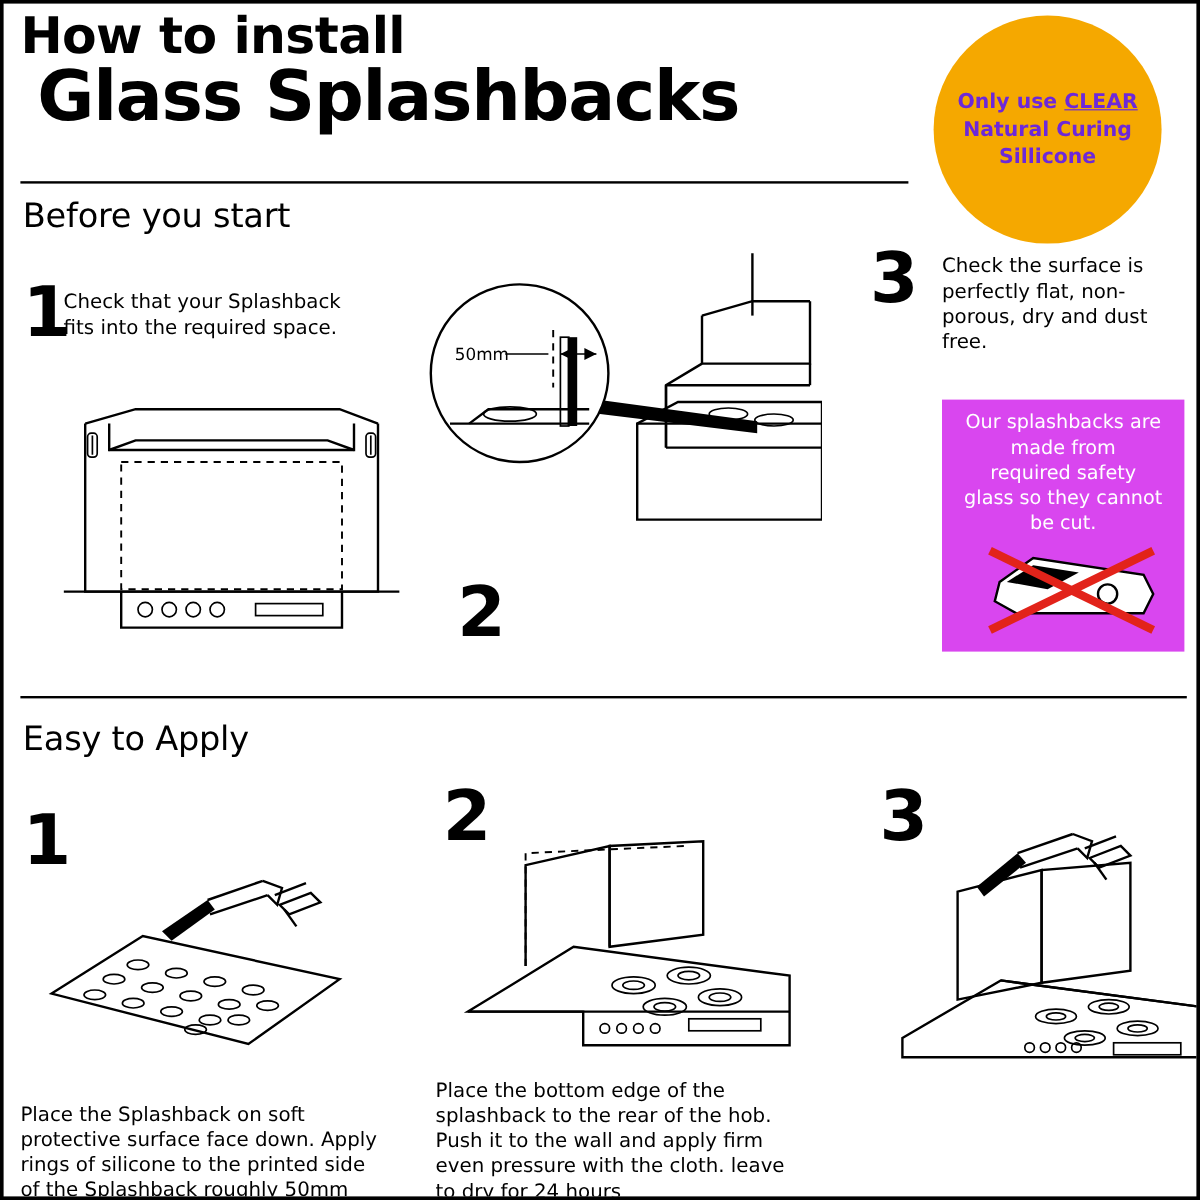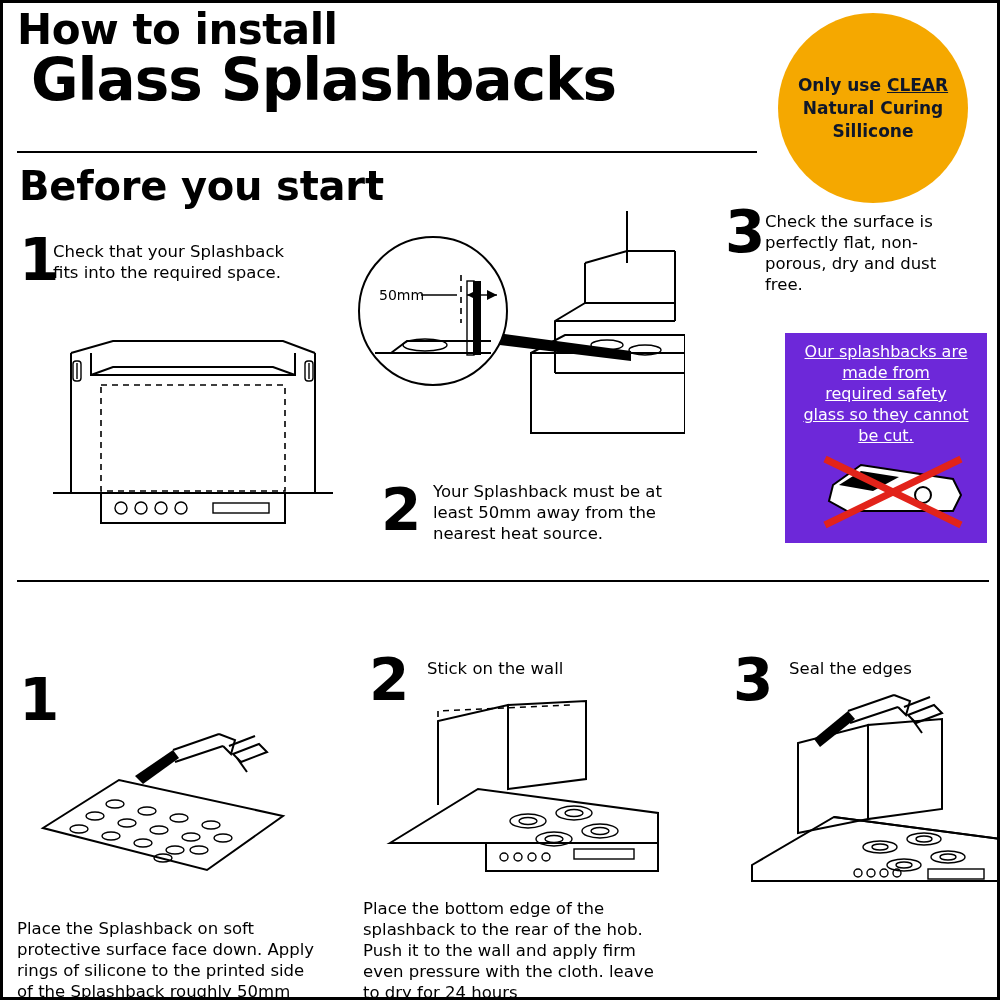--- a/index.html
+++ b/index.html
@@ -77,31 +77,31 @@
     display: flex;
     align-items: center;
     justify-content: center;
     text-align: center;
   }
   .badge-text {
     font-family: "DejaVu Sans", sans-serif;
     font-weight: bold;
     font-size: 17px;
     line-height: 23px;
-    color: #0f172a;
+    color: #6d28d9;
     padding: 0 14px;
   }
   .badge-text u { text-decoration: underline; }
 
   
   .section-heading {
     position: absolute;
     font-family: "DejaVu Sans", sans-serif;
-    font-weight: bold;
-    font-size: 40px;
+    font-weight: normal;
+    font-size: 28px;
     letter-spacing: -0.2px;
   }
   #sec1-heading { left: 16px; top: 160px; }
   #sec2-heading { left: 16px; top: 596px; }
 
   
   .step-num {
     position: absolute;
     font-family: "DejaVu Sans", sans-serif;
     font-weight: bold;
@@ -117,26 +117,25 @@
     line-height: 21px;
   }
 
   
   .warn-box {
     position: absolute;
     left: 782px;
     top: 330px;
     width: 202px;
     height: 210px;
-    background: #6d28d9;
+    background: #d946ef;
     color: #fff;
     text-align: center;
     box-sizing: border-box;
     padding-top: 8px;
-    text-decoration: underline;
   }
   .warn-text {
     font-family: "DejaVu Sans", sans-serif;
     font-size: 16px;
     line-height: 21px;
     color: #fff;
   }
 
   
   .caption {
@@ -235,44 +234,44 @@
 
     <path class="ln-dash" d="M106 72 L106 120"></path>
     <path class="ln-thin" d="M112 92 L142 92"></path>
     <path class="fill-black" d="M112 92 L122 87 L122 97 Z"></path>
     <path class="fill-black" d="M142 92 L132 87 L132 97 Z"></path>
     <text class="small-label" x="24" y="97">50mm</text>
     <path class="ln-thin" d="M66 92 L102 92"></path>
   </svg>
 
   <div class="step-num" style="left:378px; top:478px;">2</div>
-  <div class="step-text" style="left:430px; top:478px; width:255px;">Your Splashback must be at least 50mm away from the nearest heat source.</div>
 
   <div class="step-num" style="left:722px; top:200px;">3</div>
-  <div class="step-text" style="left:762px; top:208px; width:210px;">Check the surface is perfectly flat, non-porous, dry and dust free.</div>
+  <div class="step-text" style="left:782px; top:208px; width:210px;">Check the surface is perfectly flat, non-porous, dry and dust free.</div>
 
   <div class="warn-box">
     <div class="warn-text">
       <span>Our splashbacks are</span><br>
       <span>made from</span><br>
       <span>required safety</span><br>
       <span>glass so they cannot</span><br>
       <span>be cut.</span>
     </div>
     <svg style="position:absolute; left:18px; top:118px;" width="168" height="80" viewBox="0 0 168 80">
       <path d="M30 34 L58 14 L150 28 L158 44 L150 60 L44 60 L26 50 Z" fill="#fff" stroke="#000" stroke-width="2"></path>
       <path d="M36 34 L58 20 L96 26 L70 40 Z" fill="#000"></path>
       <circle cx="120" cy="44" r="8" fill="none" stroke="#000" stroke-width="2"></circle>
       <path d="M22 8 L158 74" stroke="#E2231A" stroke-width="7" fill="none"></path>
       <path d="M158 8 L22 74" stroke="#E2231A" stroke-width="7" fill="none"></path>
     </svg>
   </div>
 
   <div class="rule rule-mid"></div>
 
+  <div id="sec2-heading" class="section-heading">Easy to Apply</div>
 
   <div class="step-num" style="left:16px; top:668px;">1</div>
 
   <svg class="fig" style="left:20px; top:725px;" width="300" height="175" viewBox="0 0 300 175">
 
     <path class="ln" d="M20 100 L96 52 L260 88 L184 142 Z"></path>
 
     <g class="ln-thin">
       <ellipse cx="72" cy="88" rx="9" ry="4"></ellipse>
       <ellipse cx="104" cy="95" rx="9" ry="4"></ellipse>
@@ -296,21 +295,20 @@
     <path class="ln" d="M152 34 L200 18"></path>
     <path class="ln" d="M196 6 L212 12 L208 26 L200 18"></path>
     <path class="ln" d="M206 18 L232 8"></path>
     <path class="ln" d="M210 26 L236 16 L244 24 L218 34 Z"></path>
     <path class="ln" d="M214 30 L224 44"></path>
   </svg>
 
   <div class="caption" style="left:14px; top:915px; width:300px;">Place the Splashback on soft protective surface face down. Apply rings of silicone to the printed side of the Splashback roughly 50mm apart.</div>
 
   <div class="step-num" style="left:366px; top:648px;">2</div>
-  <div class="step-text" style="left:424px; top:655px; width:240px;">Stick on the wall</div>
 
   <svg class="fig" style="left:355px; top:690px;" width="320" height="190" viewBox="0 0 320 190">
     <path class="ln-dash" d="M80 112 L80 18 L212 12"></path>
     <path class="ln" d="M80 112 L80 28 L150 12 L150 96"></path>
     <path class="ln" d="M150 12 L150 96 L228 86 L228 8 Z"></path>
 
     <path class="ln" d="M32 150 L120 96 L300 120 L300 178 L128 178 L128 150 Z" fill="#fff"></path>
     <path class="ln" d="M128 150 L300 150"></path>
     <path class="ln" d="M32 150 L128 150"></path>
     <g class="ln-thin">
@@ -328,21 +326,20 @@
       <circle cx="160" cy="164" r="4"></circle>
       <circle cx="174" cy="164" r="4"></circle>
       <circle cx="188" cy="164" r="4"></circle>
     </g>
     <rect class="ln-thin" x="216" y="156" width="60" height="10"></rect>
   </svg>
 
   <div class="caption" style="left:360px; top:895px; width:300px;">Place the bottom edge of the splashback to the rear of the hob. Push it to the wall and apply firm even pressure with the cloth. leave to dry for 24 hours</div>
 
   <div class="step-num" style="left:730px; top:648px;">3</div>
-  <div class="step-text" style="left:786px; top:655px; width:200px;">Seal the edges</div>
 
   <svg class="fig" style="left:715px; top:672px;" width="285" height="210" viewBox="0 0 285 210">
 
     <path class="fill-black" d="M96 64 L130 36 L137 44 L102 72 Z"></path>
     <path class="ln" d="M130 36 L176 20"></path>
     <path class="ln" d="M132 48 L180 32"></path>
     <path class="ln" d="M176 20 L192 26 L188 40 L180 32"></path>
     <path class="ln" d="M186 32 L212 22"></path>
     <path class="ln" d="M190 40 L216 30 L224 38 L198 48 Z"></path>
     <path class="ln" d="M194 44 L204 58"></path>

